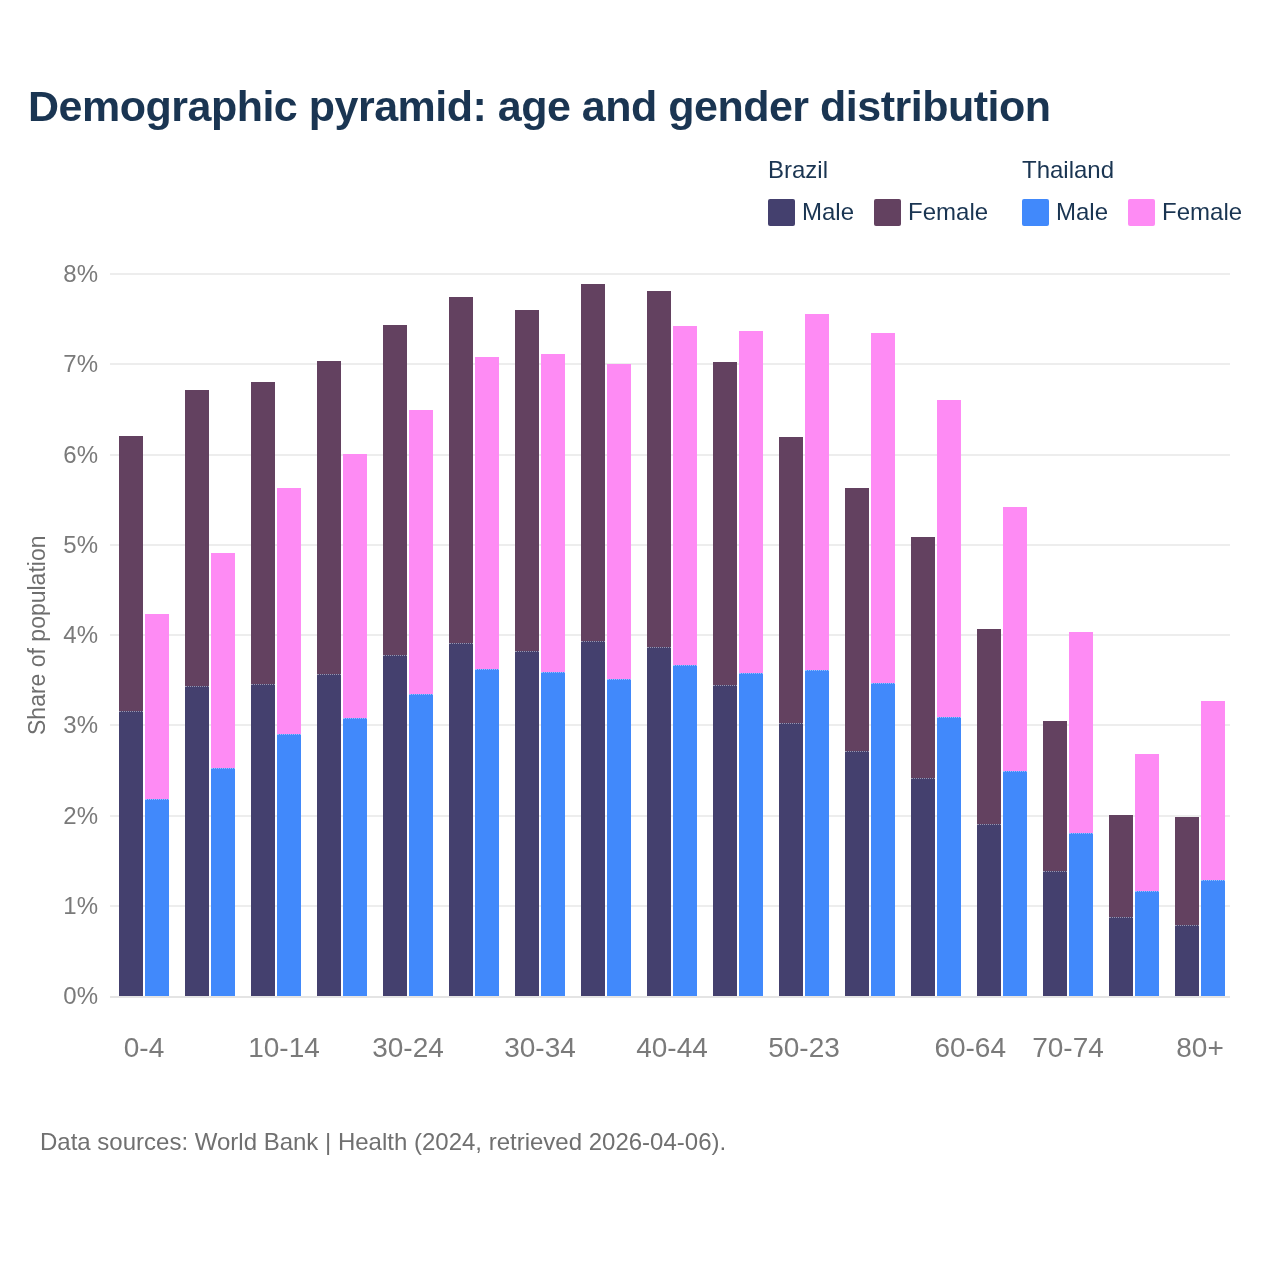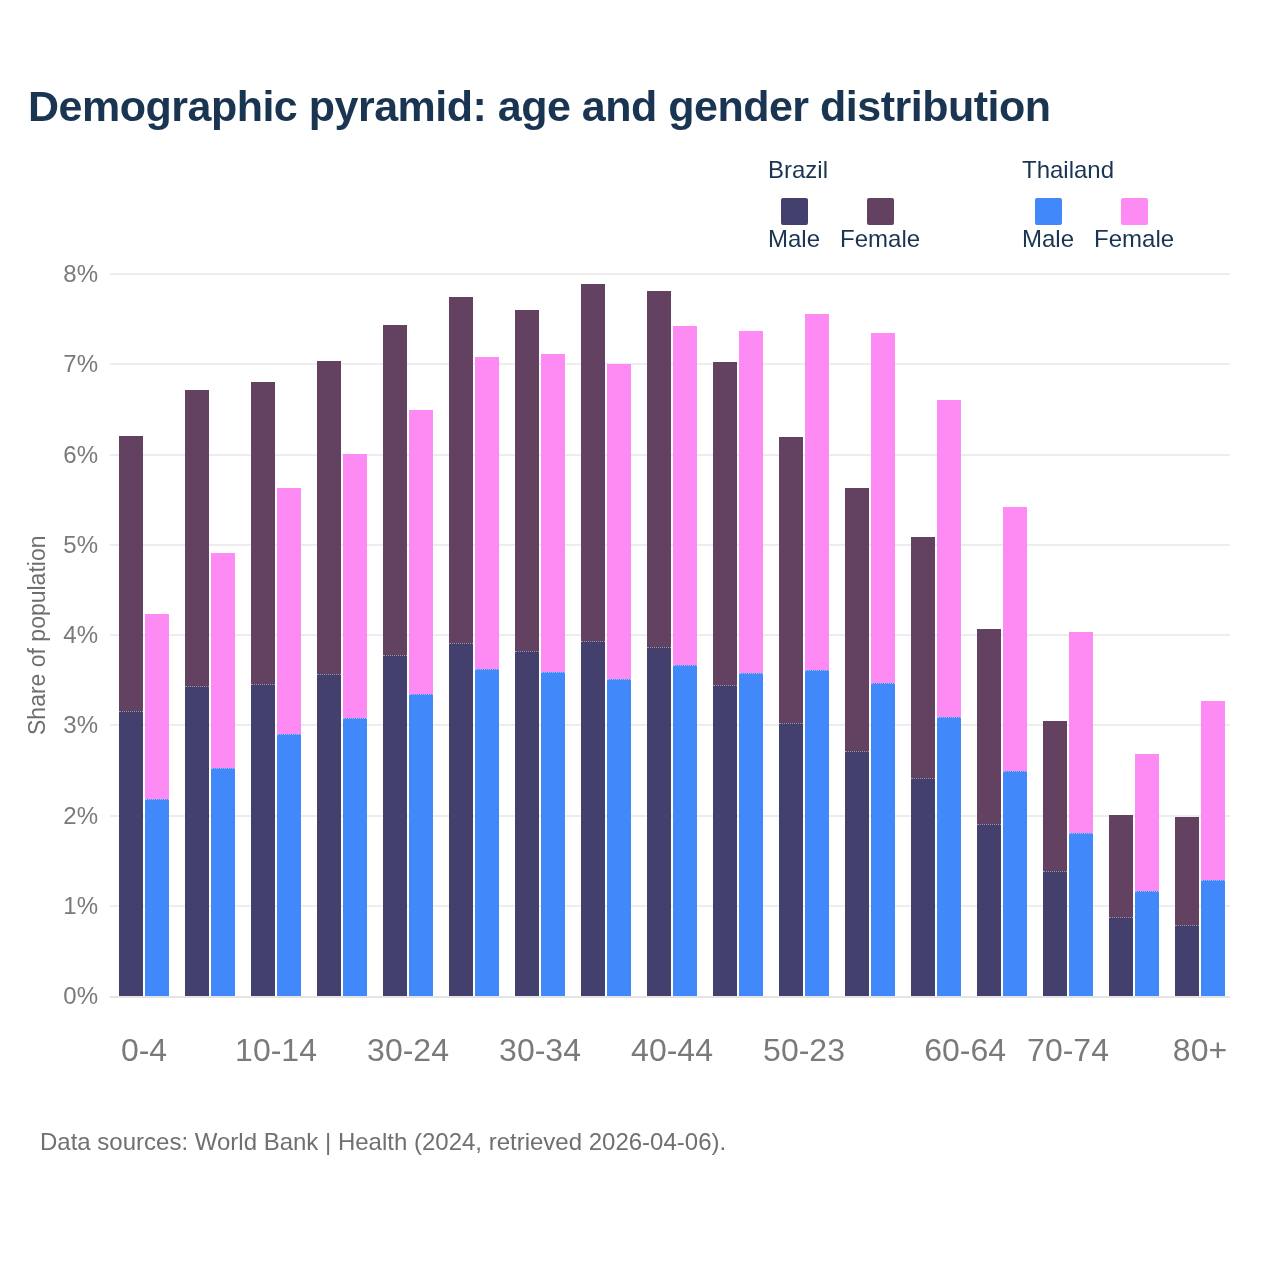--- a/index.html
+++ b/index.html
@@ -8,41 +8,41 @@
     font-family:"Liberation Sans", sans-serif;overflow:hidden;
   }
   .title{
     position:absolute;left:28px;top:82px;
     font-size:43px;font-weight:bold;letter-spacing:-0.5px;color:#1A3552;
   }
   
   .legend-group{position:absolute;top:156px;}
   .legend-title{font-size:24px;color:#1A3552;margin-bottom:14px;}
   .legend-items{display:flex;align-items:center;gap:20px;}
-  .legend-item{display:flex;align-items:center;flex-direction:column;}
+  .legend-item{display:flex;align-items:center;gap:7px;}
   .swatch{width:27px;height:27px;display:inline-block;border-radius:2px;}
   .legend-label{font-size:24px;color:#1A3552;}
   
   .plot{
     position:absolute;left:110px;top:274px;width:1120px;height:722px;
     border-bottom:2px solid #e4e4e4;
   }
   .gridline{position:absolute;left:0;width:100%;height:2px;background:#ededed;}
   .bar{position:absolute;bottom:0;width:24px;display:flex;flex-direction:column;justify-content:flex-end;}
   .seg{width:100%;}
   .seg-male{border-top:1px dotted rgba(255,255,255,0.45);}
   .y-axis-labels{position:absolute;left:0;top:274px;width:98px;height:722px;}
   .y-tick{position:absolute;right:0;width:100%;text-align:right;font-size:24px;color:#7a7a7a;line-height:28px;}
   .y-title{
     position:absolute;left:24px;top:274px;height:722px;width:32px;
     writing-mode:vertical-rl;transform:rotate(180deg);
     text-align:center;font-size:23px;color:#6e6e6e;
   }
   .x-axis-labels{position:absolute;left:110px;top:1032px;width:1120px;height:36px;}
-  .x-tick{position:absolute;width:140px;text-align:center;font-size:32px;color:#7a7a7a;}
+  .x-tick{position:absolute;width:140px;text-align:center;font-size:28px;color:#7a7a7a;}
   
   .footer{position:absolute;left:40px;top:1112px;font-size:24px;line-height:40px;color:#707070;margin-top:10px;}
 </style>
 </head>
 <body>
 
 <div class="title">Demographic pyramid: age and gender distribution</div>
 
 <div class="legend">
   <div class="legend-group" style="left:768px">
@@ -228,21 +228,21 @@
       <div class="seg seg-male" style="height: 70.395px; background: rgb(68, 64, 110);"></div>
     </div>
     <div class="bar" style="left: 1091px; width: 24px;">
       <div class="seg seg-female" style="height: 179.597px; background: rgb(254, 139, 244);"></div>
       <div class="seg seg-male" style="height: 114.618px; background: rgb(65, 137, 251);"></div>
     </div>
   </div>
 
 <div class="x-axis-labels">
     <div class="x-tick" style="left: -36px;">0-4</div>
-    <div class="x-tick" style="left: 96px;">10-14</div>
+    <div class="x-tick" style="left: 104px;">10-14</div>
     <div class="x-tick" style="left: 228px;">30-24</div>
     <div class="x-tick" style="left: 360px;">30-34</div>
     <div class="x-tick" style="left: 492px;">40-44</div>
     <div class="x-tick" style="left: 624px;">50-23</div>
     <div class="x-tick" style="left: 756px; text-align: right;">60-64</div>
     <div class="x-tick" style="left: 888px;">70-74</div>
     <div class="x-tick" style="left: 1020px;">80+</div>
   </div>
 
 <div class="footer">

